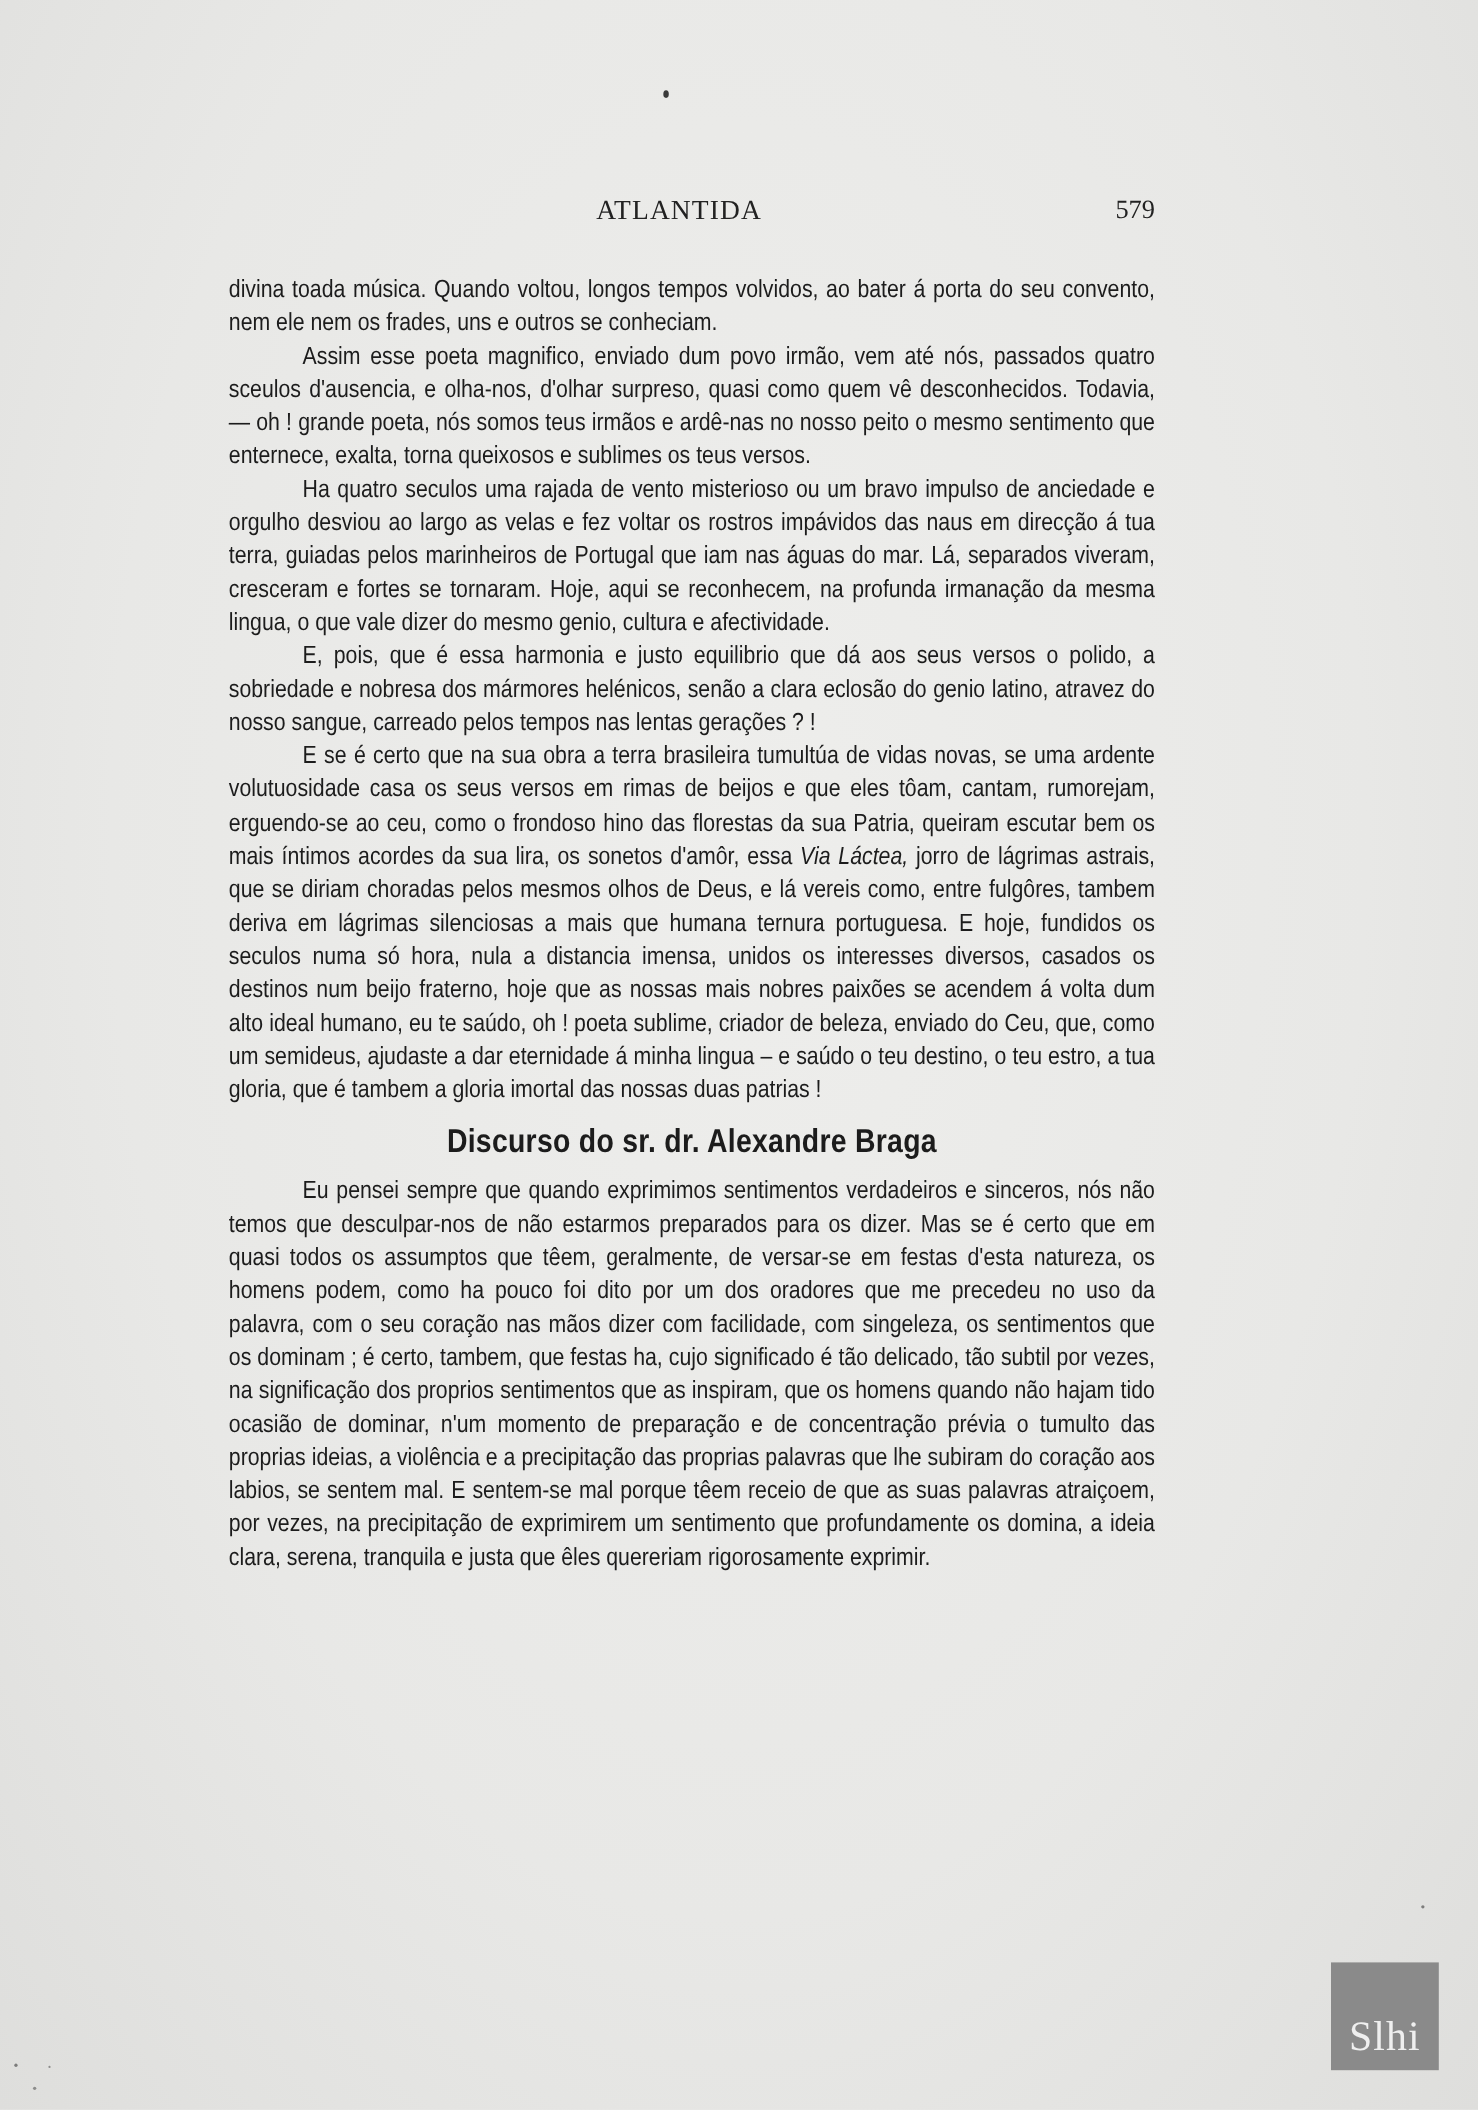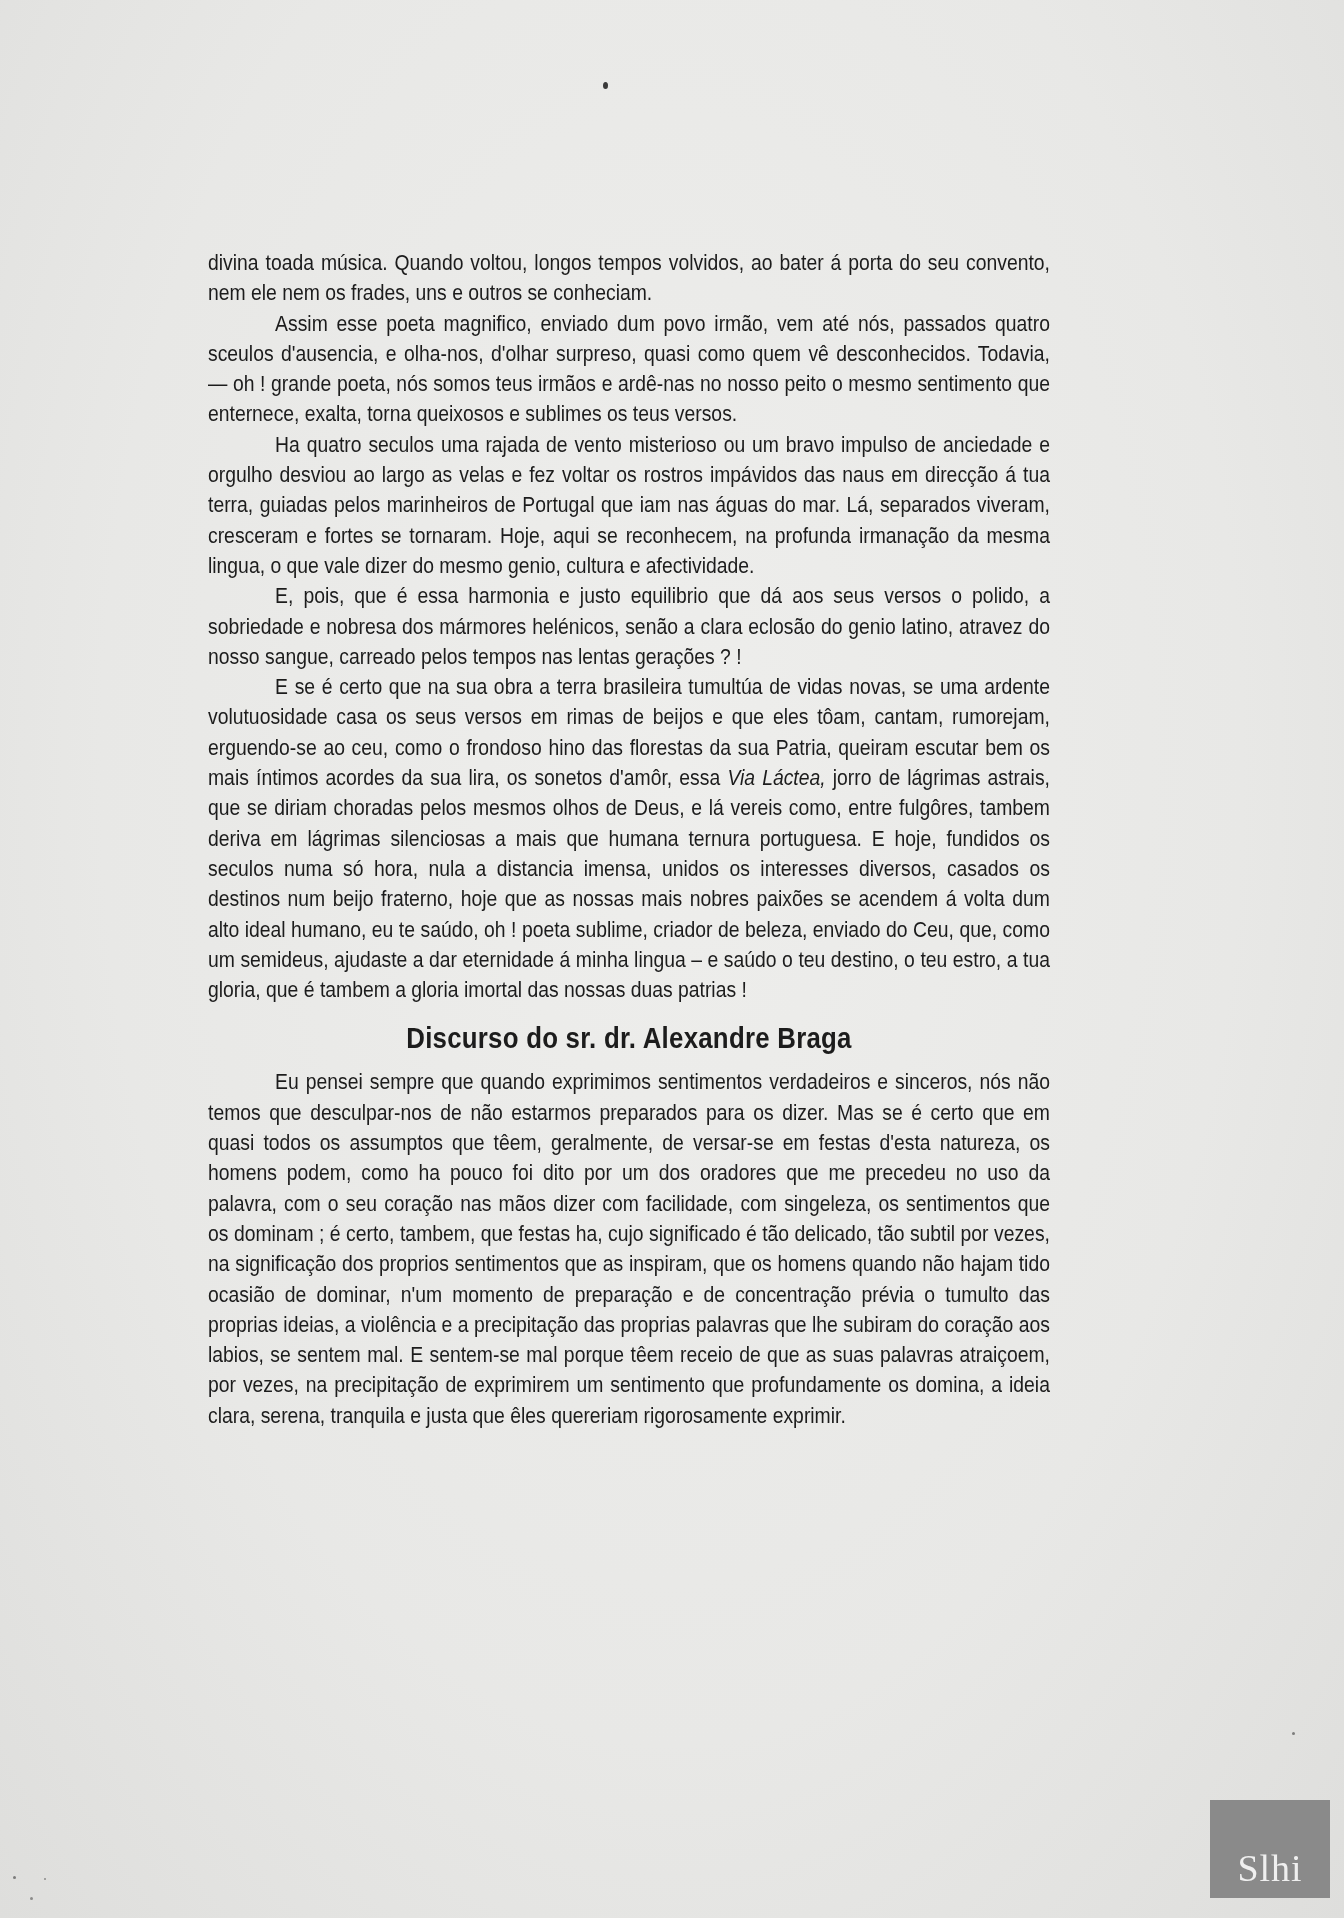--- a/index.html
+++ b/index.html
@@ -82,46 +82,49 @@
       margin: 18px 0 14px 0;
       letter-spacing: 0.3px;
     }
     em {
       font-style: italic;
     }
     .watermark {
       position: absolute;
       left: 1210px;
       top: 1784px;
-      width: 120px;
+      width: 98px;
       height: 98px;
       background: #8a8a8a;
       display: flex;
       align-items: flex-end;
       justify-content: center;
       color: #efefef;
       font-family: "Liberation Serif", "DejaVu Serif", serif;
       font-size: 38px;
       padding-bottom: 8px;
       box-sizing: border-box;
       letter-spacing: 1px;
-      margin-top: 16px;
     }
   </style>
 </head>
 <body>
 
 <div class="page">
 
   <span class="speck" style="left:603px;top:82px;width:5px;height:7px;"></span>
   <span class="speck" style="left:1292px;top:1732px;width:3px;height:3px;opacity:.6;"></span>
   <span class="speck" style="left:13px;top:1876px;width:3px;height:3px;opacity:.6;"></span>
   <span class="speck" style="left:30px;top:1897px;width:3px;height:3px;opacity:.5;"></span>
   <span class="speck" style="left:44px;top:1878px;width:2px;height:2px;opacity:.5;"></span>
 
+  <div class="running-head">
+    <span class="running-title">ATLANTIDA</span>
+    <span class="page-number">579</span>
+  </div>
 
   <div class="body-text">
     <div class="body-text-inner">
       <p class="para">divina toada música. Quando voltou, longos tempos volvidos, ao bater á porta do seu convento, nem ele nem os frades, uns e outros se conheciam.</p>
       <p class="para indent">Assim esse poeta magnifico, enviado dum povo irmão, vem até nós, passados quatro sceulos d'ausencia, e olha-nos, d'olhar surpreso, quasi como quem vê desconhecidos. Todavia, — oh ! grande poeta, nós somos teus irmãos e ardê-nas no nosso peito o mesmo sentimento que enternece, exalta, torna queixosos e sublimes os teus versos.</p>
       <p class="para indent">Ha quatro seculos uma rajada de vento misterioso ou um bravo impulso de anciedade e orgulho desviou ao largo as velas e fez voltar os rostros impávidos das naus em direcção á tua terra, guiadas pelos marinheiros de Portugal que iam nas águas do mar. Lá, separados viveram, cresceram e fortes se tornaram. Hoje, aqui se reconhecem, na profunda irmanação da mesma lingua, o que vale dizer do mesmo genio, cultura e afectividade.</p>
       <p class="para indent">E, pois, que é essa harmonia e justo equilibrio que dá aos seus versos o polido, a sobriedade e nobresa dos mármores helénicos, senão a clara eclosão do genio latino, atravez do nosso sangue, carreado pelos tempos nas lentas gerações ? !</p>
       <p class="para indent"><span>E se é certo que na sua obra a terra brasileira tumultúa de vidas novas, se uma ardente volutuosidade casa os seus versos em rimas de beijos e que eles tôam, cantam, rumorejam, erguendo-se ao ceu, como o frondoso hino das florestas da sua Patria, queiram escutar bem os mais íntimos acordes da sua lira, os sonetos d'amôr, essa </span><em>Via Láctea,</em><span> jorro de lágrimas astrais, que se diriam choradas pelos mesmos olhos de Deus, e lá vereis como, entre fulgôres, tambem deriva em lágrimas silenciosas a mais que humana ternura portuguesa. E hoje, fundidos os seculos numa só hora, nula a distancia imensa, unidos os interesses diversos, casados os destinos num beijo fraterno, hoje que as nossas mais nobres paixões se acendem á volta dum alto ideal humano, eu te saúdo, oh ! poeta sublime, criador de beleza, enviado do Ceu, que, como um semideus, ajudaste a dar eternidade á minha lingua – e saúdo o teu destino, o teu estro, a tua gloria, que é tambem a gloria imortal das nossas duas patrias !</span></p>
 
       <h2 class="section-heading">Discurso do sr. dr. Alexandre Braga</h2>

